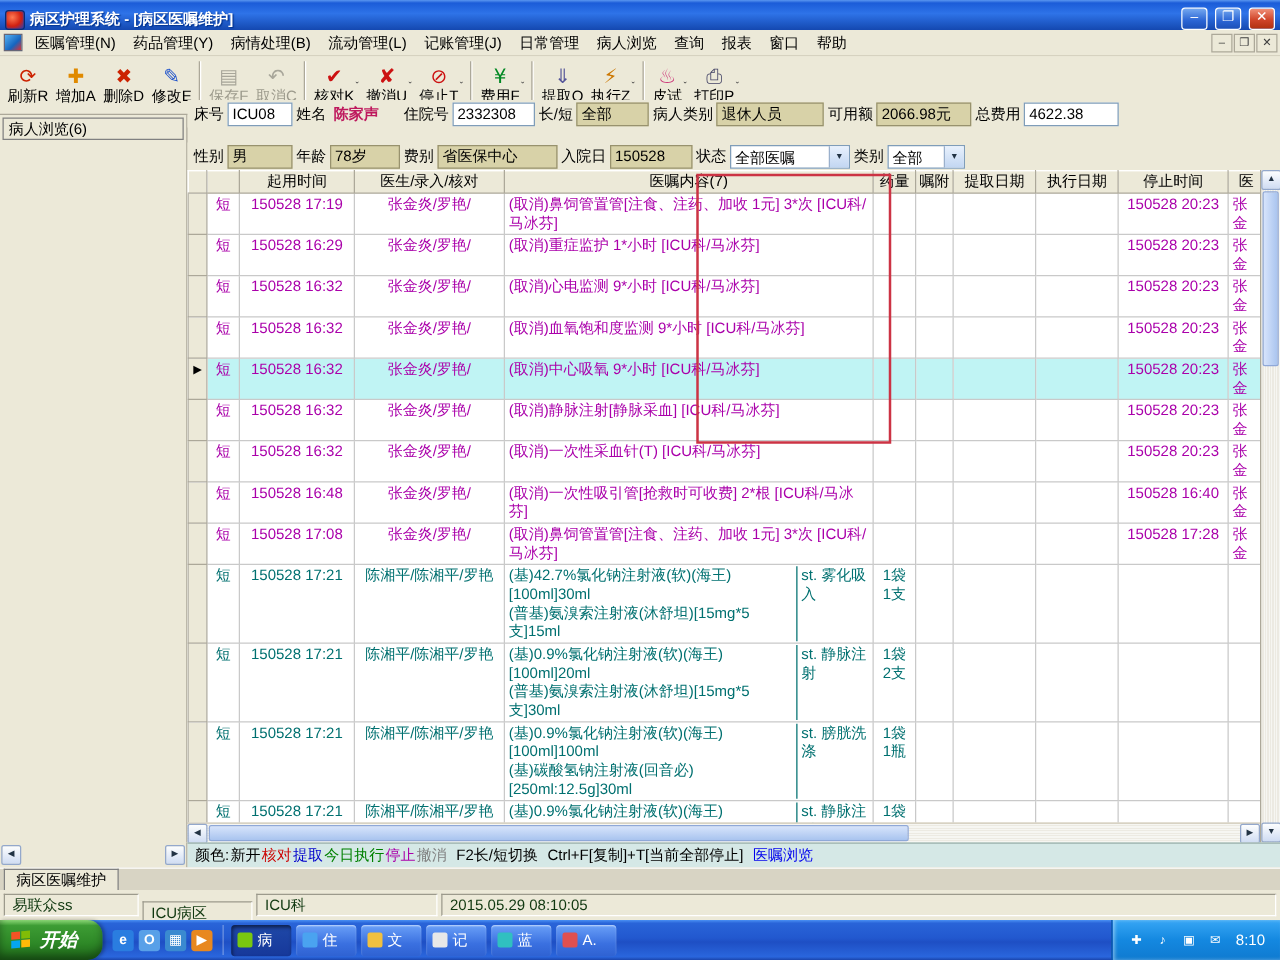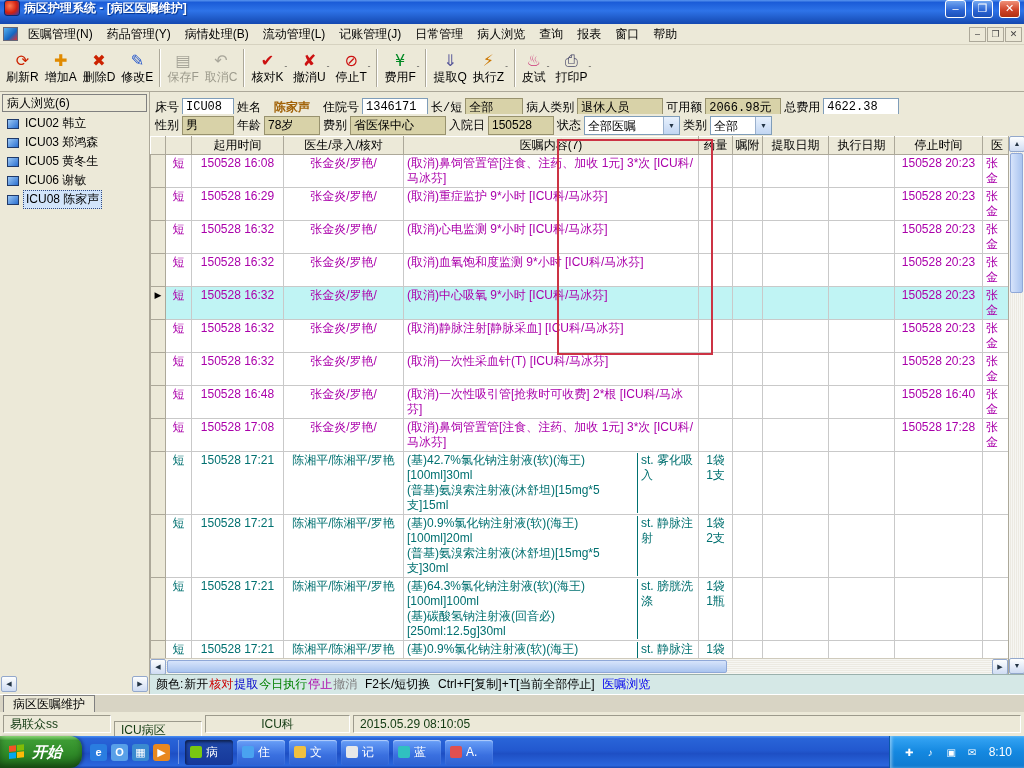--- a/index.html
+++ b/index.html
@@ -1,20 +1,20 @@
 <!DOCTYPE html>
 <html><head>
 <meta charset="utf-8">
 <style>
 *{margin:0;padding:0;box-sizing:border-box;}
 html,body{width:1024px;height:768px;overflow:hidden;font-family:"Liberation Sans","DejaVu Sans",sans-serif;font-size:12px;color:#000;}
 #screen{position:relative;width:1024px;height:768px;background:#ece9d8;}
 
 
-.titlebar{position:absolute;left:0;top:0;width:100%;height:24px;display:flex;align-items:flex-start;padding:0 4px;gap:4px;
+.titlebar{position:absolute;left:0;top:0;width:100%;height:24px;display:flex;align-items:flex-end;padding:0 4px;gap:4px;
  background:linear-gradient(180deg,#5a96f0 0%,#1b5cd8 10%,#2e73e8 45%,#1448b0 100%);}
 .app-icon{width:16px;height:16px;border-radius:3px;background:radial-gradient(circle at 35% 35%,#ff7a52,#d02010 55%,#2040c0);border:1px solid #0a2a70;}
 .titlebar .title{color:#fff;font-weight:bold;font-size:12px;flex:1;text-shadow:1px 1px 1px #00318c;white-space:nowrap;}
 .winbtn{width:21px;height:18px;margin-left:2px;border:1px solid #fff;border-radius:3px;color:#fff;font-size:11px;line-height:15px;text-align:center;
  background:linear-gradient(180deg,#74a8f0,#2a64d4 60%,#1c50b8);}
 .winbtn.close{background:linear-gradient(180deg,#f09078,#d0452a 55%,#b03010);}
 
 
 .menubar{position:absolute;left:0;top:24px;width:100%;height:21px;background:#ece9d8;border-bottom:1px solid #d6d2c0;display:flex;align-items:center;padding:0 2px;}
 .mdoc-icon{width:15px;height:14px;background:linear-gradient(135deg,#56b0f0,#1565c0 60%,#e03030);margin:0 3px 0 1px;border:1px solid #667;}
@@ -36,26 +36,26 @@
 
 .sidebar{position:absolute;left:0;top:92px;width:150px;height:582px;background:#ece9d8;border-right:1px solid #aca899;overflow:hidden;}
 .sidebar-title{margin:2px;border:1px solid #808080;background:#ece9d8;height:18px;line-height:16px;padding-left:4px;white-space:nowrap;}
 .patient{display:flex;align-items:center;gap:4px;height:19px;padding-left:7px;white-space:nowrap;}
 .pc-icon{width:12px;height:10px;border:1px solid #203a6a;background:linear-gradient(135deg,#9cc8f5,#2a6fd0);flex:0 0 auto;}
 .ptext{padding:0 2px;}
 .patient.selected .ptext{background:#d2e4fa;border:1px dotted #304a80;}
 
 
 .inforow{position:absolute;left:150px;width:874px;height:22px;display:flex;align-items:center;gap:3px;padding-left:5px;background:#ece9d8;}
-#inforow1{top:96px;font-family:Liberation Mono, monospace;}
+#inforow1{top:80px;}
 #inforow2{top:114px;}
 .flabel{white-space:nowrap;}
 .fbox{height:19px;display:flex;align-items:center;padding:0 3px;border:1px solid #7f9db9;background:#fff;white-space:nowrap;overflow:hidden;}
 .fbox.tan{background:#d8d2a8;border:1px solid #98926e;}
-.fname{color:#a16207;font-weight:bold;padding:0 3px;text-align:center;}
+.fname{color:#be185d;font-weight:bold;padding:0 3px;}
 .combo{height:19px;border:1px solid #7f9db9;background:#fff;display:flex;align-items:stretch;}
 .combo .val{padding:1px 3px;flex:1;white-space:nowrap;overflow:hidden;}
 .combo .arrow{width:16px;background:linear-gradient(180deg,#e8f1fd,#c2d6f2);border-left:1px solid #9ab0cc;font-size:7px;text-align:center;line-height:17px;color:#234;}
 
 
 .tablewrap{position:absolute;left:150px;top:136px;width:858px;height:522px;background:#fff;overflow:hidden;}
 table.grid{border-collapse:collapse;table-layout:fixed;width:861px;}
 .grid th{background:#ece9d8;border:1px solid #aca899;border-top:1px solid #fff;border-left:1px solid #fff;font-weight:normal;height:17px;padding:0 1px;white-space:nowrap;overflow:hidden;}
 .grid td{border:1px solid #c9c9c9;padding:1px 3px;vertical-align:top;overflow:hidden;line-height:15px;}
 .grid td.marker{background:#ece9d8;border-color:#aca899;padding:1px 0;text-align:center;font-size:9px;color:#000;}
@@ -86,21 +86,21 @@
 
 
 .tabrow{position:absolute;left:0;top:694px;width:1024px;height:18px;background:#d8d4c4;display:flex;align-items:flex-end;padding-left:3px;border-top:1px solid #fff;}
 .tab{height:17px;padding:0 9px;background:#ece9d8;border:1px solid #808080;border-bottom:none;line-height:16px;white-space:nowrap;}
 
 
 .statusbar{position:absolute;left:0;top:712px;width:1024px;height:24px;background:#ece9d8;display:flex;align-items:center;padding:2px 3px;gap:3px;}
 .sseg{height:18px;border:1px solid;border-color:#9c9a8c #fff #fff #9c9a8c;padding:1px 6px 0;line-height:15px;white-space:nowrap;overflow:hidden;color:#103810;}
 .statusbar .sseg:nth-child(1){width:108px;}
 .statusbar .sseg:nth-child(2){width:88px;margin-top:12px;}
-.statusbar .sseg:nth-child(3){width:145px;text-align:center;}
+.statusbar .sseg:nth-child(3){width:145px;}
 .statusbar .sseg:nth-child(4){flex:1;}
 .statusbar .sseg:nth-child(5){width:161px;}
 
 
 .taskbar{position:absolute;left:0;top:736px;width:1024px;height:32px;display:flex;align-items:center;
  background:linear-gradient(180deg,#4a90f4 0%,#2964d8 8%,#2258cf 45%,#1e4fc4 55%,#2a66dd 92%,#1a45ad 100%);}
 .startbtn{height:32px;padding:0 20px 0 9px;border-radius:0 12px 12px 0;color:#fff;font-weight:bold;font-size:15px;font-style:italic;display:flex;align-items:center;gap:6px;
  background:linear-gradient(180deg,#8fdc7a 0%,#3d9c34 14%,#2f8a28 55%,#1f6a1a 100%);box-shadow:inset 0 -4px 7px rgba(0,0,0,.35),2px 0 3px rgba(0,0,0,.3);}
 .winflag{width:17px;height:15px;display:grid;grid-template-columns:7px 7px;grid-template-rows:6px 6px;gap:1px;transform:skewY(-6deg);}
 .winflag i{display:block;}
@@ -253,51 +253,29 @@
         <div class="col">
           <span class="glyph" style="color: rgb(68, 68, 102);">⎙</span>
           <span class="lbl">打印P</span>
         </div>
         <span class="drop">ˇ</span>
       </div>
     </div>
 
   <div class="sidebar">
     <div class="sidebar-title">病人浏览(6)</div>
-    <div>
-        <div class="patient">
-          <span class="pc-icon"></span>
-          <span class="ptext">ICU02 韩立</span>
-        </div>
-        <div class="patient">
-          <span class="pc-icon"></span>
-          <span class="ptext">ICU03 郑鸿森</span>
-        </div>
-        <div class="patient">
-          <span class="pc-icon"></span>
-          <span class="ptext">ICU05 黄冬生</span>
-        </div>
-        <div class="patient">
-          <span class="pc-icon"></span>
-          <span class="ptext">ICU06 谢敏</span>
-        </div>
-        <div class="patient selected">
-          <span class="pc-icon"></span>
-          <span class="ptext">ICU08 陈家声</span>
-        </div>
-      </div>
   </div>
 
   <div class="inforow" id="inforow1">
     <span class="flabel">床号</span>
     <span class="fbox" style="width:52px">ICU08</span>
     <span class="flabel">姓名</span>
     <span class="fname" style="width:56px">陈家声</span>
     <span class="flabel">住院号</span>
-    <span class="fbox" style="width:66px">1346171</span>
+    <span class="fbox" style="width:66px">2332308</span>
     <span class="flabel">长/短</span>
     <span class="fbox tan" style="width:58px">全部</span>
     <span class="flabel">病人类别</span>
     <span class="fbox tan" style="width:86px">退休人员</span>
     <span class="flabel">可用额</span>
     <span class="fbox tan" style="width:76px">2066.98元</span>
     <span class="flabel">总费用</span>
     <span class="fbox" style="width:76px">4622.38</span>
   </div>
 
@@ -349,21 +327,21 @@
             <th>提取日期</th>
             <th>执行日期</th>
             <th>停止时间</th>
             <th>医</th>
           </tr>
         </thead>
       <tbody>
           <tr style="color: rgb(170, 0, 170);">
             <td class="marker"></td>
             <td class="c">短</td>
-            <td class="c">150528 16:08</td>
+            <td class="c">150528 17:19</td>
             <td class="c doc">张金炎/罗艳/</td>
             <td class="content">
               <div class="cwrap">
                 <div class="drugs">
                   <div>(取消)鼻饲管置管[注食、注药、加收 1元] 3*次 [ICU科/马冰芬]</div>
                 </div>
               </div>
             </td>
             <td class="c"></td>
             <td></td>
@@ -373,21 +351,21 @@
             <td>张金</td>
           </tr>
           <tr style="color: rgb(170, 0, 170);">
             <td class="marker"></td>
             <td class="c">短</td>
             <td class="c">150528 16:29</td>
             <td class="c doc">张金炎/罗艳/</td>
             <td class="content">
               <div class="cwrap">
                 <div class="drugs">
-                  <div>(取消)重症监护 9*小时 [ICU科/马冰芬]</div>
+                  <div>(取消)重症监护 1*小时 [ICU科/马冰芬]</div>
                 </div>
               </div>
             </td>
             <td class="c"></td>
             <td></td>
             <td class="c"></td>
             <td class="c"></td>
             <td class="c">150528 20:23</td>
             <td>张金</td>
           </tr>
@@ -573,21 +551,21 @@
             <td></td>
           </tr>
           <tr style="color: rgb(0, 112, 112);">
             <td class="marker"></td>
             <td class="c">短</td>
             <td class="c">150528 17:21</td>
             <td class="c doc">陈湘平/陈湘平/罗艳</td>
             <td class="content">
               <div class="cwrap">
                 <div class="drugs">
-                  <div>(基)64.3%氯化钠注射液(软)(海王)[100ml]100ml</div>
+                  <div>(基)0.9%氯化钠注射液(软)(海王)[100ml]100ml</div>
                   <div>(基)碳酸氢钠注射液(回音必)[250ml:12.5g]30ml</div>
                 </div>
                 <div class="usage">st. 膀胱洗涤</div>
               </div>
             </td>
             <td class="c">
               <div>1袋</div>
               <div>1瓶</div>
             </td>
             <td></td>

